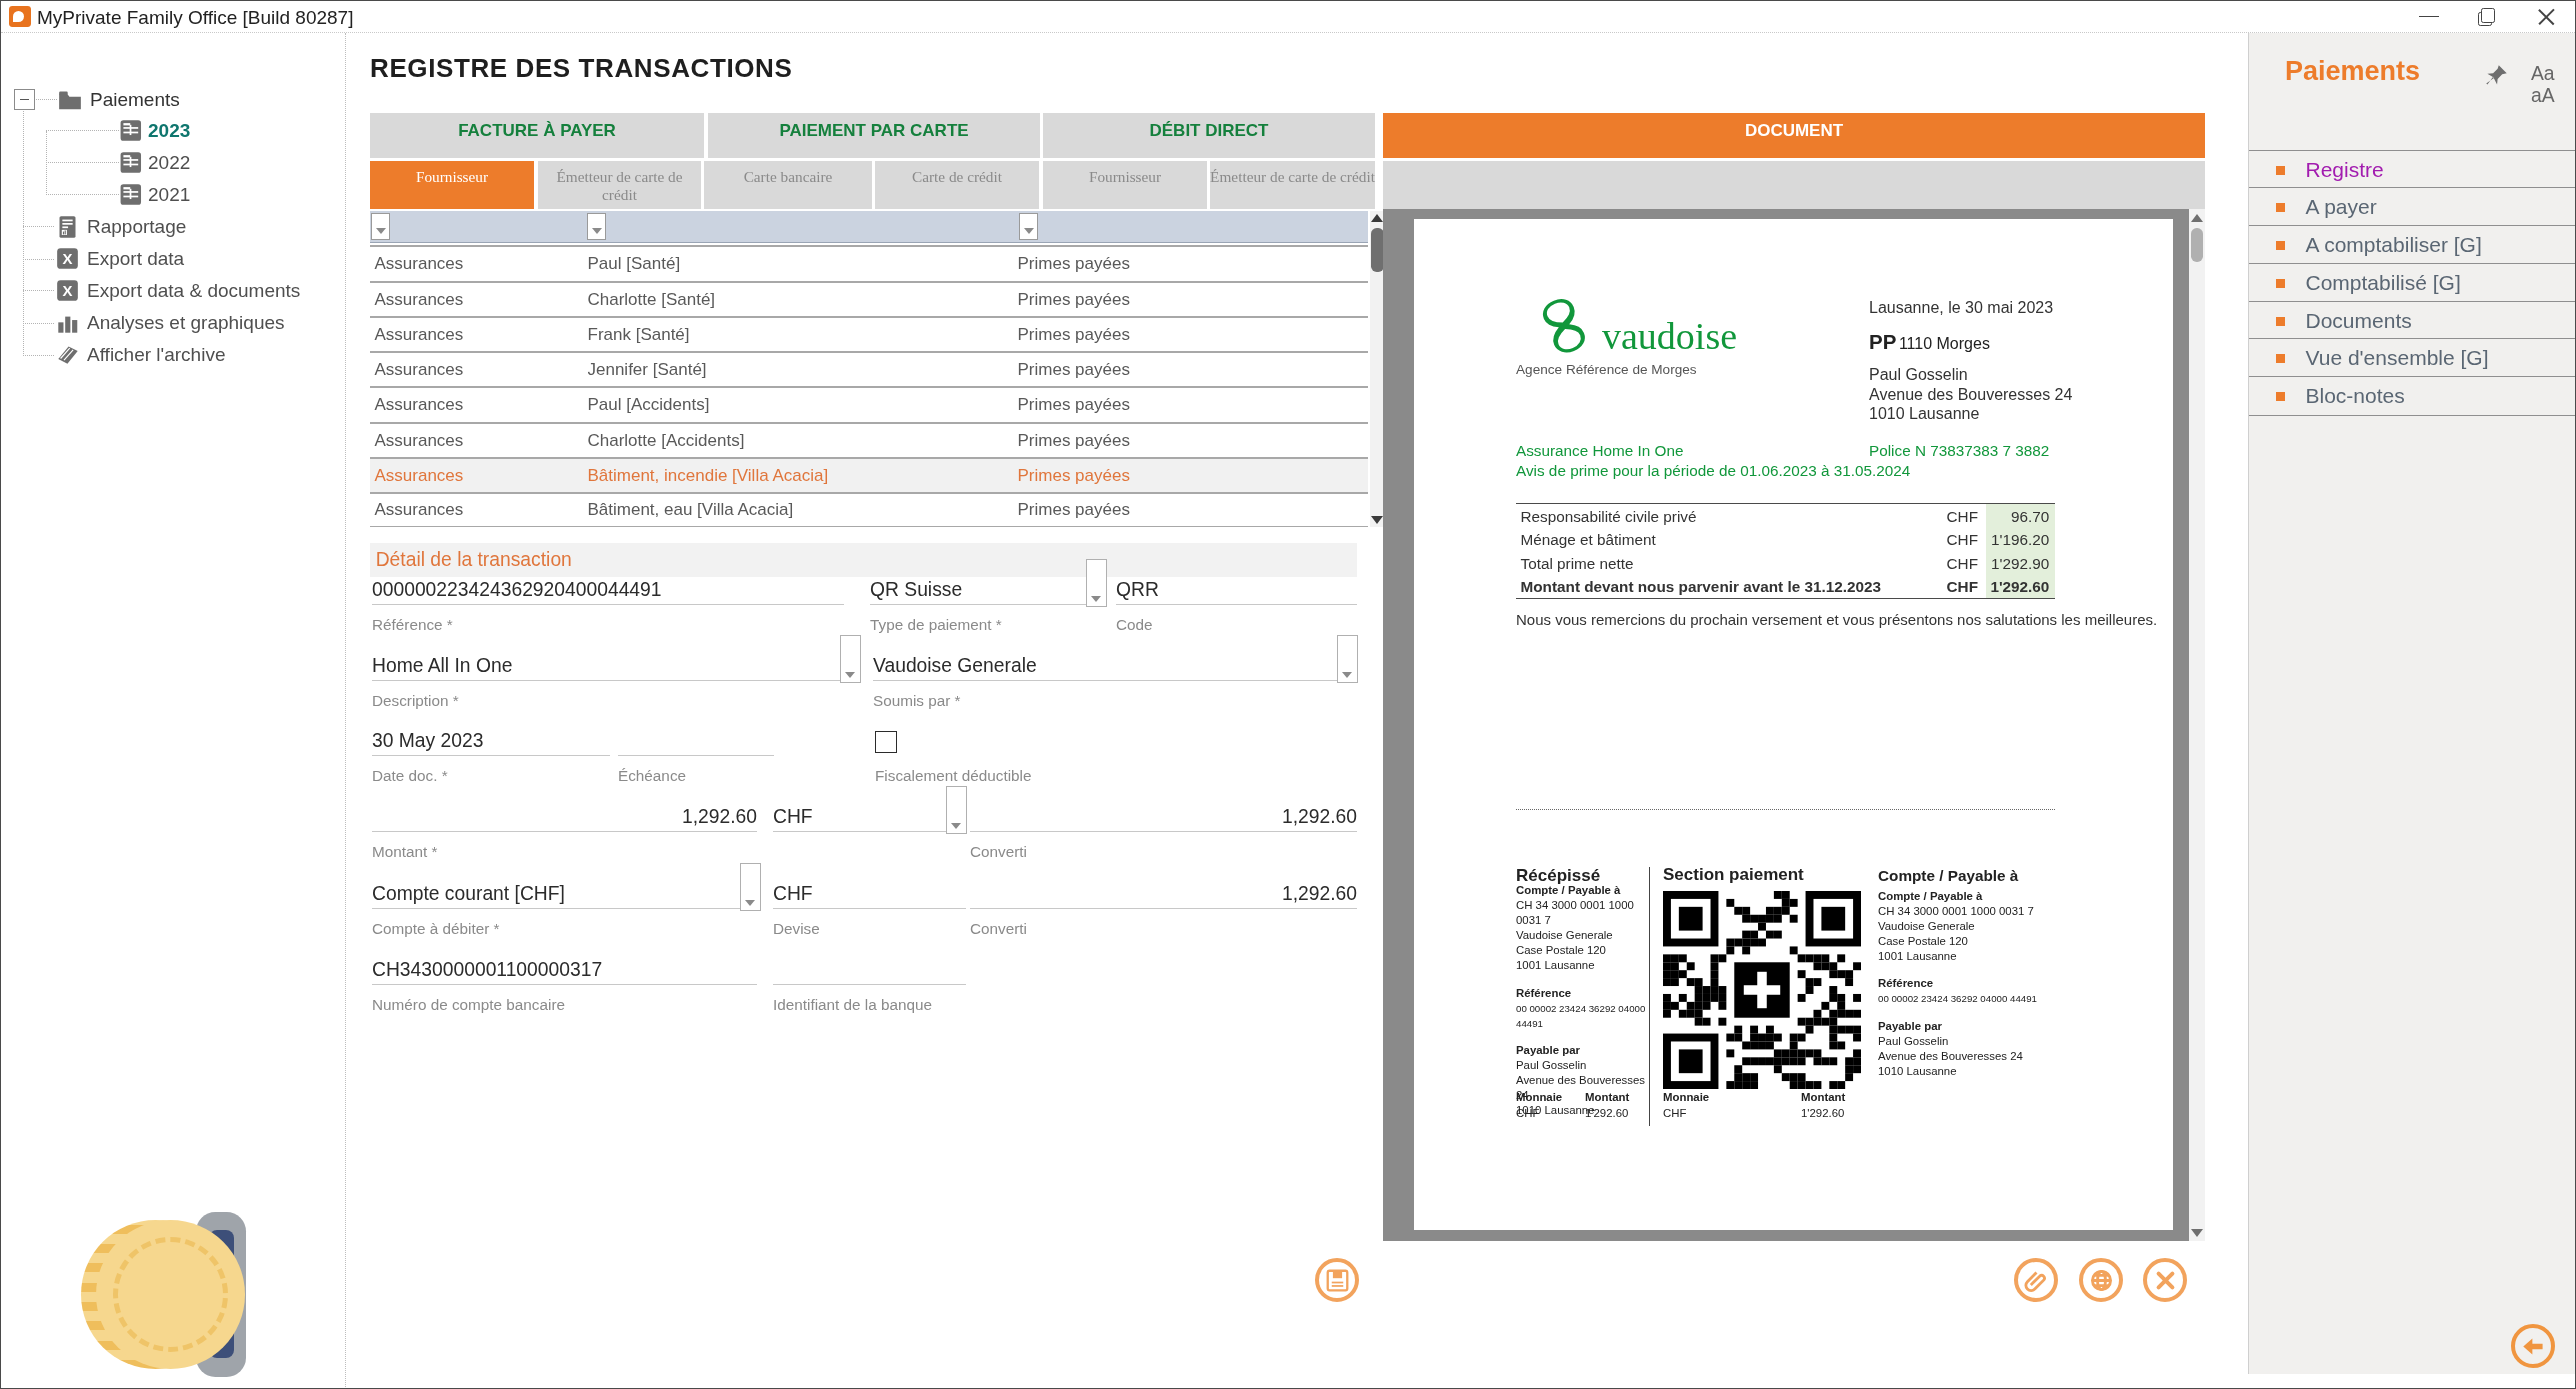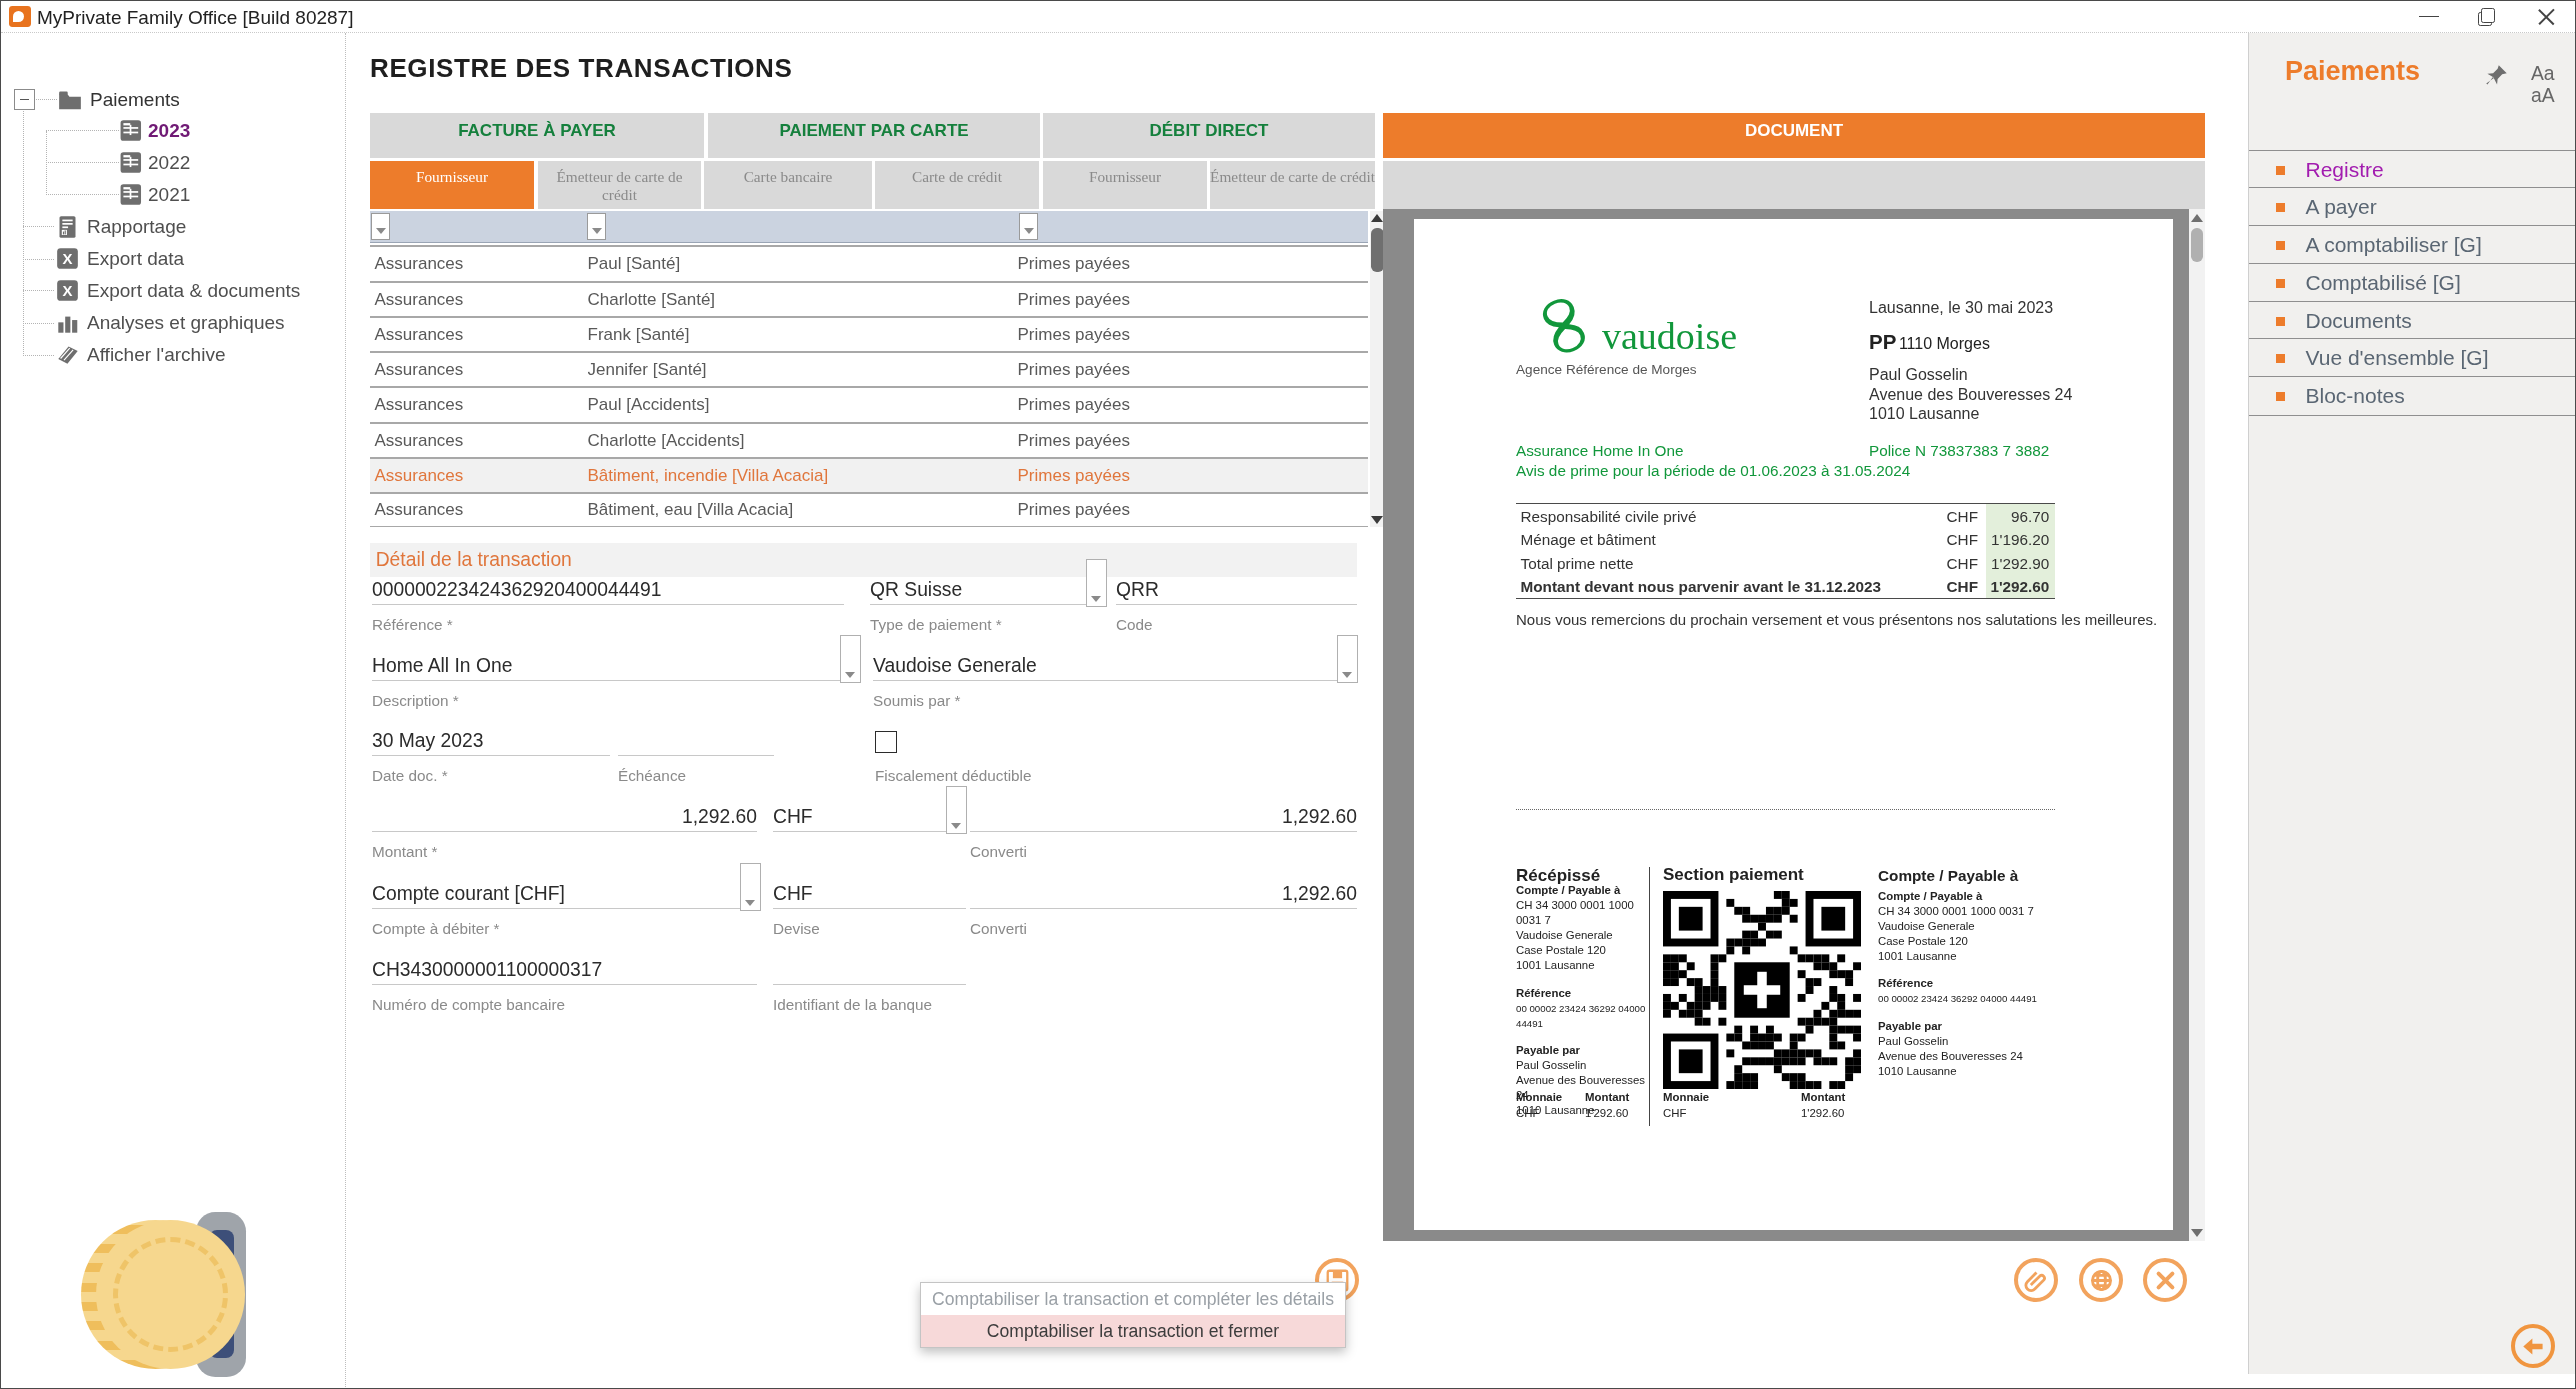--- a/index.html
+++ b/index.html
@@ -137,21 +137,21 @@
       </svg>
     <div class="abs treetext" style="left:89px;top:56px;color:#333;">Paiements</div>
 
     <svg class="abs" style="left:119px;top:86px;" width="21.6" height="23" viewBox="0 0 38 40">
         <rect class="gicon" x="1" y="2" width="36" height="36" rx="5"></rect>
         <rect x="6" y="14" width="26" height="3" fill="#fff"></rect>
         <rect x="6" y="22" width="26" height="3" fill="#fff"></rect>
         <rect x="17" y="10" width="3" height="18" fill="#fff"></rect>
         <rect x="6" y="7" width="12" height="4" fill="#fff"></rect>
       </svg>
-    <div class="abs treetext" style="left:147px;top:87px;font-weight:bold;color:#701a75;">2023</div>
+    <div class="abs treetext" style="left:147px;top:87px;font-weight:bold;color:#0f766e;">2023</div>
 
     <svg class="abs" style="left:119px;top:118px;" width="21.6" height="23" viewBox="0 0 38 40">
         <rect class="gicon" x="1" y="2" width="36" height="36" rx="5"></rect>
         <rect x="6" y="14" width="26" height="3" fill="#fff"></rect>
         <rect x="6" y="22" width="26" height="3" fill="#fff"></rect>
         <rect x="17" y="10" width="3" height="18" fill="#fff"></rect>
         <rect x="6" y="7" width="12" height="4" fill="#fff"></rect>
       </svg>
     <div class="abs treetext" style="left:147px;top:119px;">2022</div>
 
@@ -628,24 +628,20 @@
 
   <div class="abs circlebtn" style="left:1314px;top:1257px;width:44px;height:44px;">
     <svg width="23" height="23" viewBox="0 0 40 40">
       <rect x="3" y="3" width="34" height="34" rx="3" fill="none" stroke="#F2A35D" stroke-width="4"></rect>
       <rect x="12" y="5" width="16" height="11" fill="#F2A35D"></rect>
       <rect x="10" y="22" width="20" height="3" fill="#F2A35D"></rect>
         <rect x="10" y="28" width="20" height="3" fill="#F2A35D"></rect>
     </svg>
   </div>
 
-  <div class="abs popup" style="left:919px;top:1281px;width:424px;height:64px;">
-    <div class="popitem">Comptabiliser la transaction et compléter les détails</div>
-    <div class="popitem hl">Comptabiliser la transaction et fermer</div>
-  </div>
 
   <div class="abs circlebtn" style="left:2013px;top:1257px;width:44px;height:44px;">
     <svg width="25" height="25" viewBox="0 0 44 44">
       <path class="oicon" d="M12 30 L28 14 a5 5 0 0 1 7 7 L19 37 a9 9 0 0 1-13 -13 L22 8"></path>
     </svg>
   </div>
   <div class="abs circlebtn" style="left:2078px;top:1257px;width:44px;height:44px;">
     <svg width="25" height="25" viewBox="0 0 44 44">
       <circle class="oicon" cx="22" cy="22" r="16"></circle>
         <ellipse class="oicon" cx="22" cy="22" rx="7" ry="16"></ellipse>

